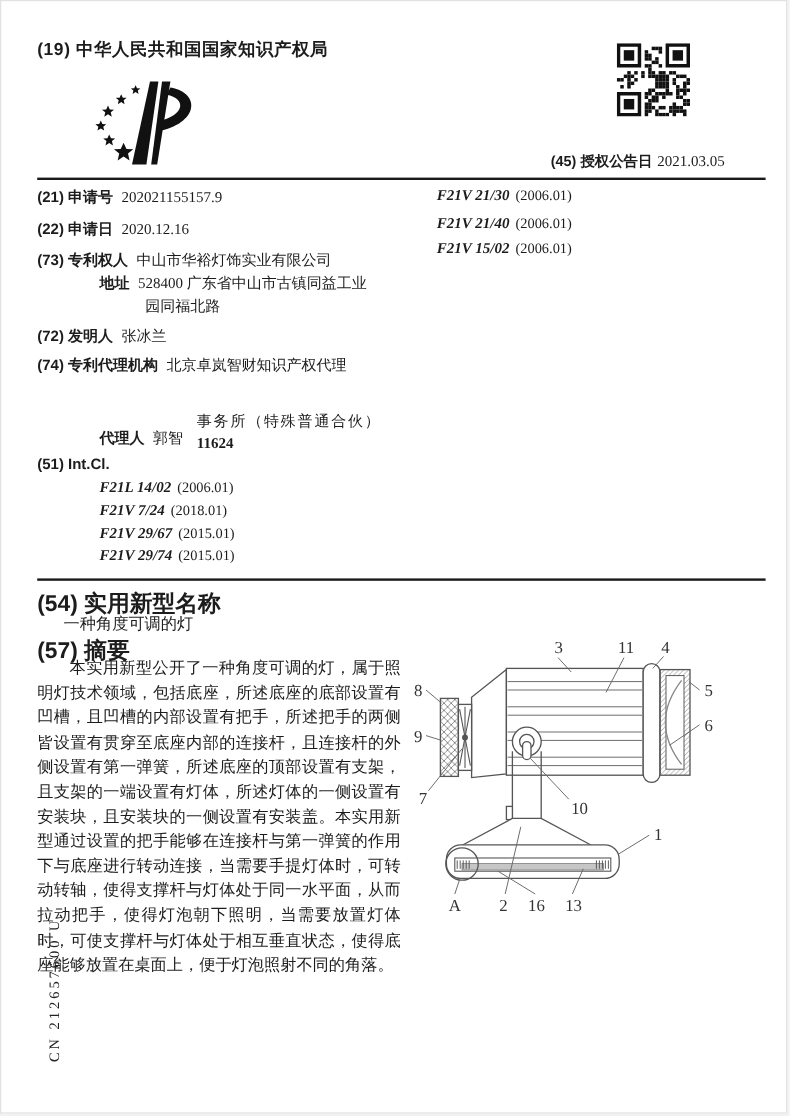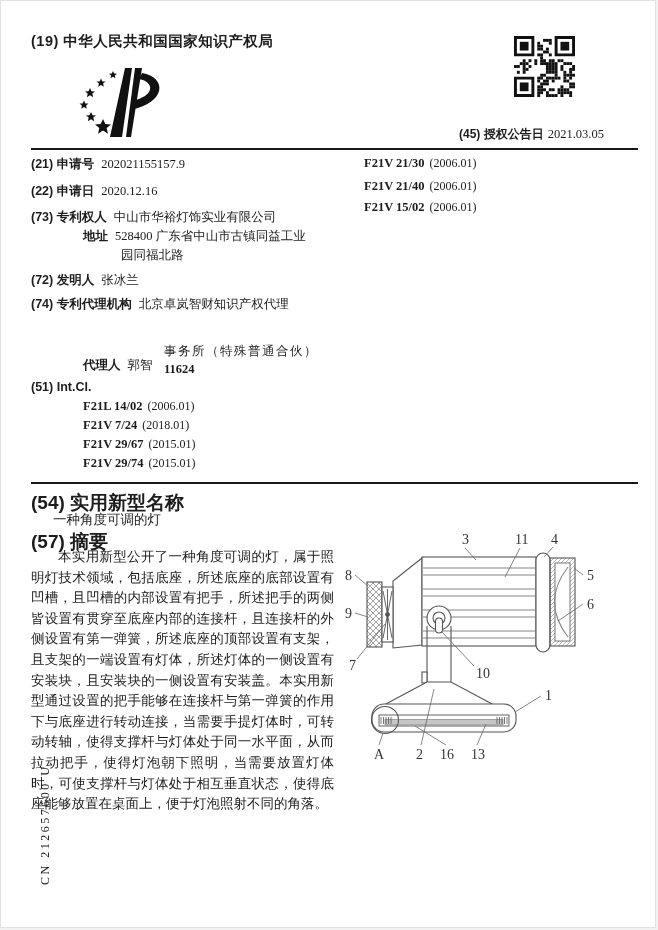--- a/index.html
+++ b/index.html
@@ -21,21 +21,21 @@
   .rule{background:#1a1a1a;height:2px;left:30px;width:607px;}
   .rule1{top:147px;}
   .rule2{top:481px;}
 
   .col-left{left:30px;top:152px;width:332px;font-size:12.5px;}
   .col-right{left:363px;top:152px;width:274px;font-size:12.5px;}
   .row{position:absolute;left:0;white-space:nowrap;}
   .row .lbl{font-family:"Liberation Sans","DejaVu Sans",sans-serif;font-weight:bold;margin-right:7px;}
   .sub{left:52px;}
   .ind{left:133px;margin-top:28px;}
-  .code{font-weight:bold;margin-right:5px;}
+  .code{font-style:italic;font-weight:bold;margin-right:5px;}
   .ver{font-size:12px;}
 
   .pages-line{left:333px;top:463px;width:282px;text-align:right;font-size:12.5px;}
 
   .sec-label{font-size:19px;}
   .t54{left:30px;top:489px;}
   .title-value{left:52px;top:510px;font-size:13.5px;}
   .t57{left:30px;top:528px;}
   .abstract-text{
     left:30px;top:546px;width:303px;font-size:13.5px;line-height:20.6px;

